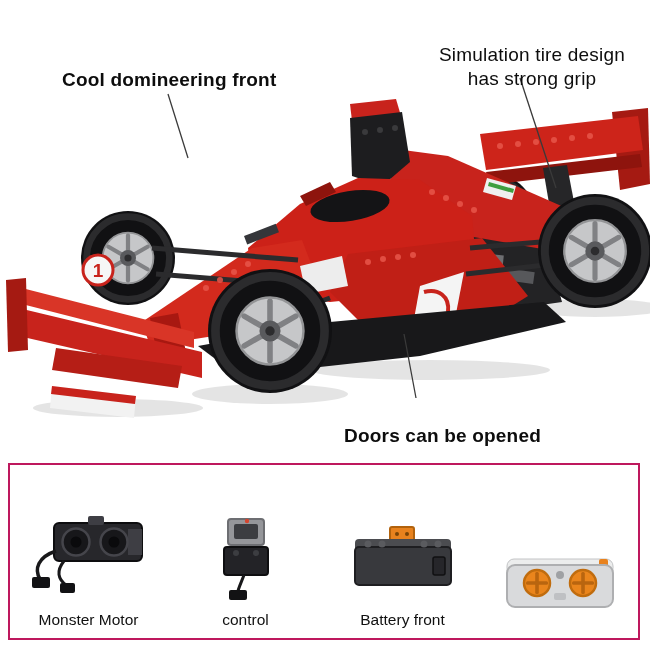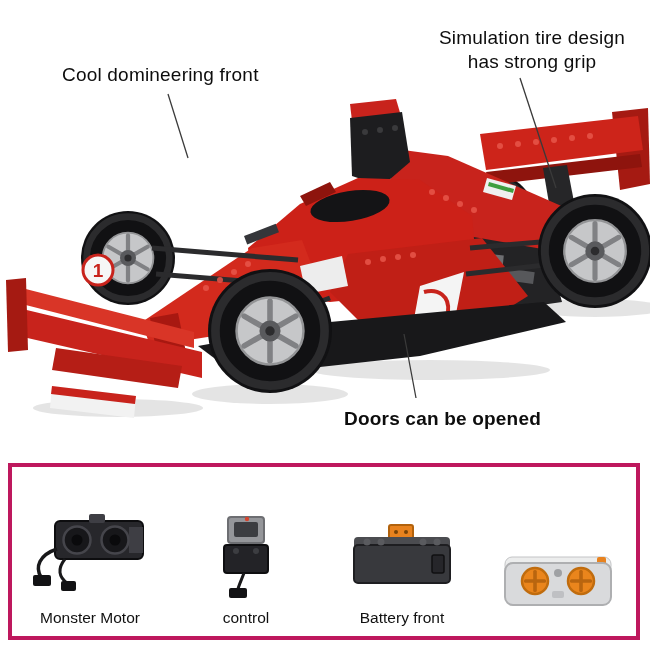--- a/index.html
+++ b/index.html
@@ -3,28 +3,28 @@
 <meta charset="utf-8">
 <style>
   html,body{margin:0;padding:0;background:#fff;}
   .canvas{
     position:relative;width:650px;height:650px;background:#ffffff;
     font-family:"Liberation Sans",sans-serif;overflow:hidden;
   }
   .car-svg{position:absolute;left:0;top:0;z-index:1;}
   .callout{
     position:absolute;z-index:3;color:#0d0d0d;font-size:19px;
-    letter-spacing:.2px;white-space:nowrap;
-  }
-  .callout-front{left:62px;top:64px;}
+    letter-spacing:.2px;white-space:nowrap;margin-top:17px;
+  }
+  .callout-front{left:62px;top:52px;font-weight:bold;}
   .callout-tire{left:423px;top:26px;width:218px;text-align:center;line-height:1.25;white-space:normal;}
   .callout-doors{left:344px;top:408px;font-weight:bold;}
   .parts-panel{
     position:absolute;left:8px;top:463px;width:632px;height:177px;
-    border:4px solid #be185d;background:#fff;display:flex;z-index:2;box-sizing:border-box;
+    border:2px solid #be185d;background:#fff;display:flex;z-index:2;box-sizing:border-box;
   }
   .part{
     flex:1;display:flex;flex-direction:column;align-items:center;
     justify-content:flex-end;padding-bottom:9px;
   }
   .part svg{margin-bottom:4px;display:block;}
   .part-label{font-size:15.5px;color:#101010;}
   svg text{font-family:"Liberation Sans",sans-serif;}
 </style>
 </head>

